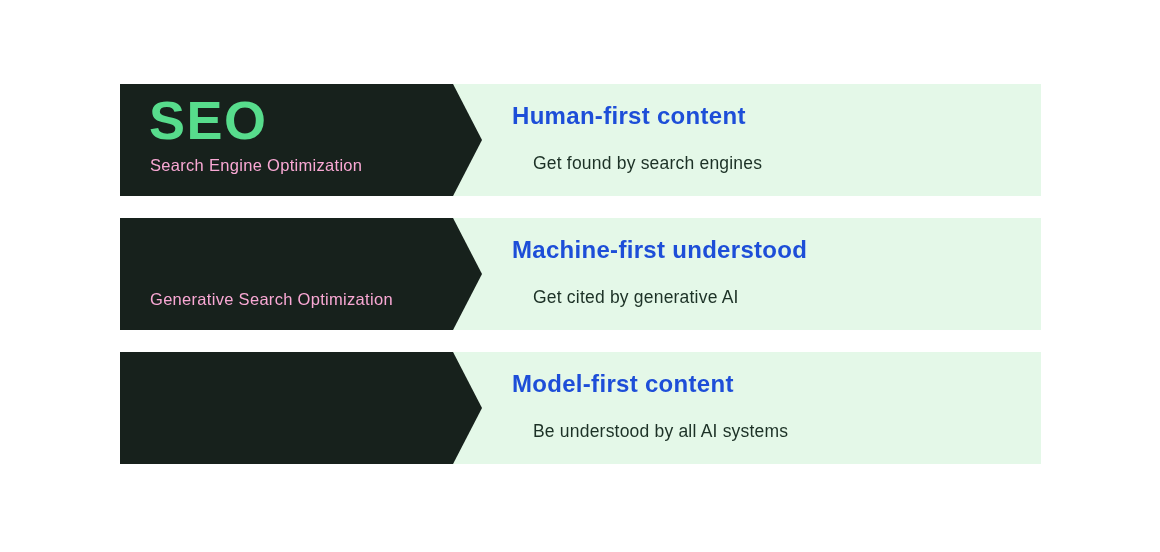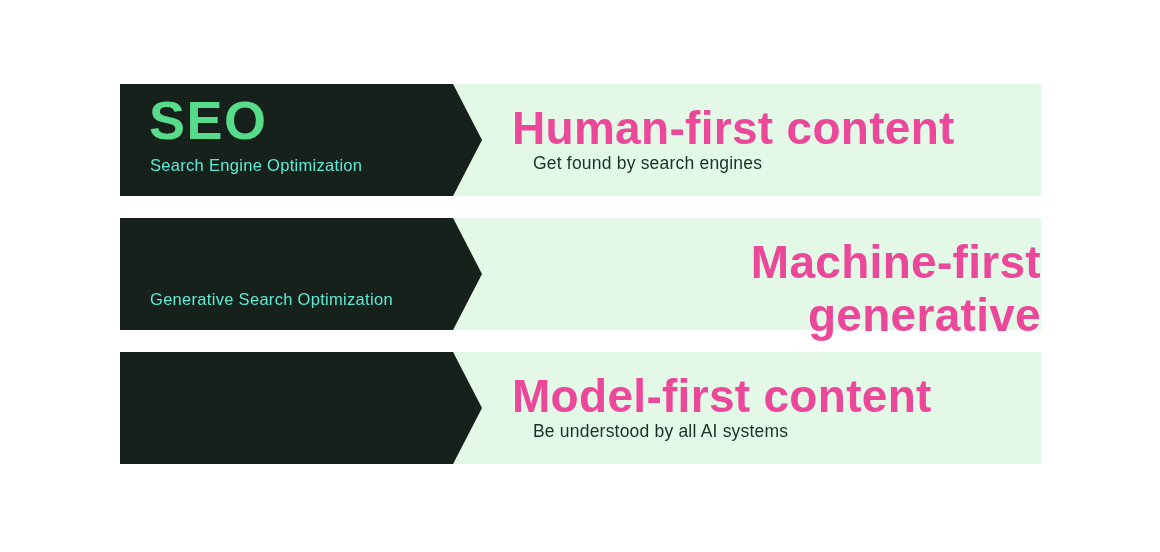--- a/index.html
+++ b/index.html
@@ -51,31 +51,31 @@
     line-height: 1.1;
     color: #57dc8c;
   }
   .acronym-full {
     position: absolute;
     left: 30px;
     top: 72px;
     font-size: 16.5px;
     font-weight: 400;
     letter-spacing: 0.3px;
-    color: #5eead4;
+    color: #f9a8d4;
   }
   .row-title {
     position: absolute;
     left: 392px;
     top: 18px;
-    font-size: 46px;
+    font-size: 24px;
     font-weight: 700;
     letter-spacing: 0.3px;
     line-height: 1.15;
-    color: #ec4899;
+    color: #1d4ed8;
   }
   .row-subtitle {
     position: absolute;
     left: 413px;
     top: 69px;
     font-size: 17.5px;
     font-weight: 400;
     letter-spacing: 0.2px;
     color: #1c3126;
   }
@@ -94,21 +94,22 @@
       </div>
       <div class="row-title">Human-first content</div>
       <div class="row-subtitle">Get found by search engines</div>
     </div>
 
     <div class="row">
       <div class="panel"></div>
       <div class="arrow">
         <div class="acronym-full">Generative Search Optimization</div>
       </div>
-      <div class="row-title">Machine-first generative</div>
+      <div class="row-title">Machine-first understood</div>
+      <div class="row-subtitle">Get cited by generative AI</div>
     </div>
 
     <div class="row">
       <div class="panel"></div>
       <div class="arrow">
       </div>
       <div class="row-title">Model-first content</div>
       <div class="row-subtitle">Be understood by all AI systems</div>
     </div>
 

